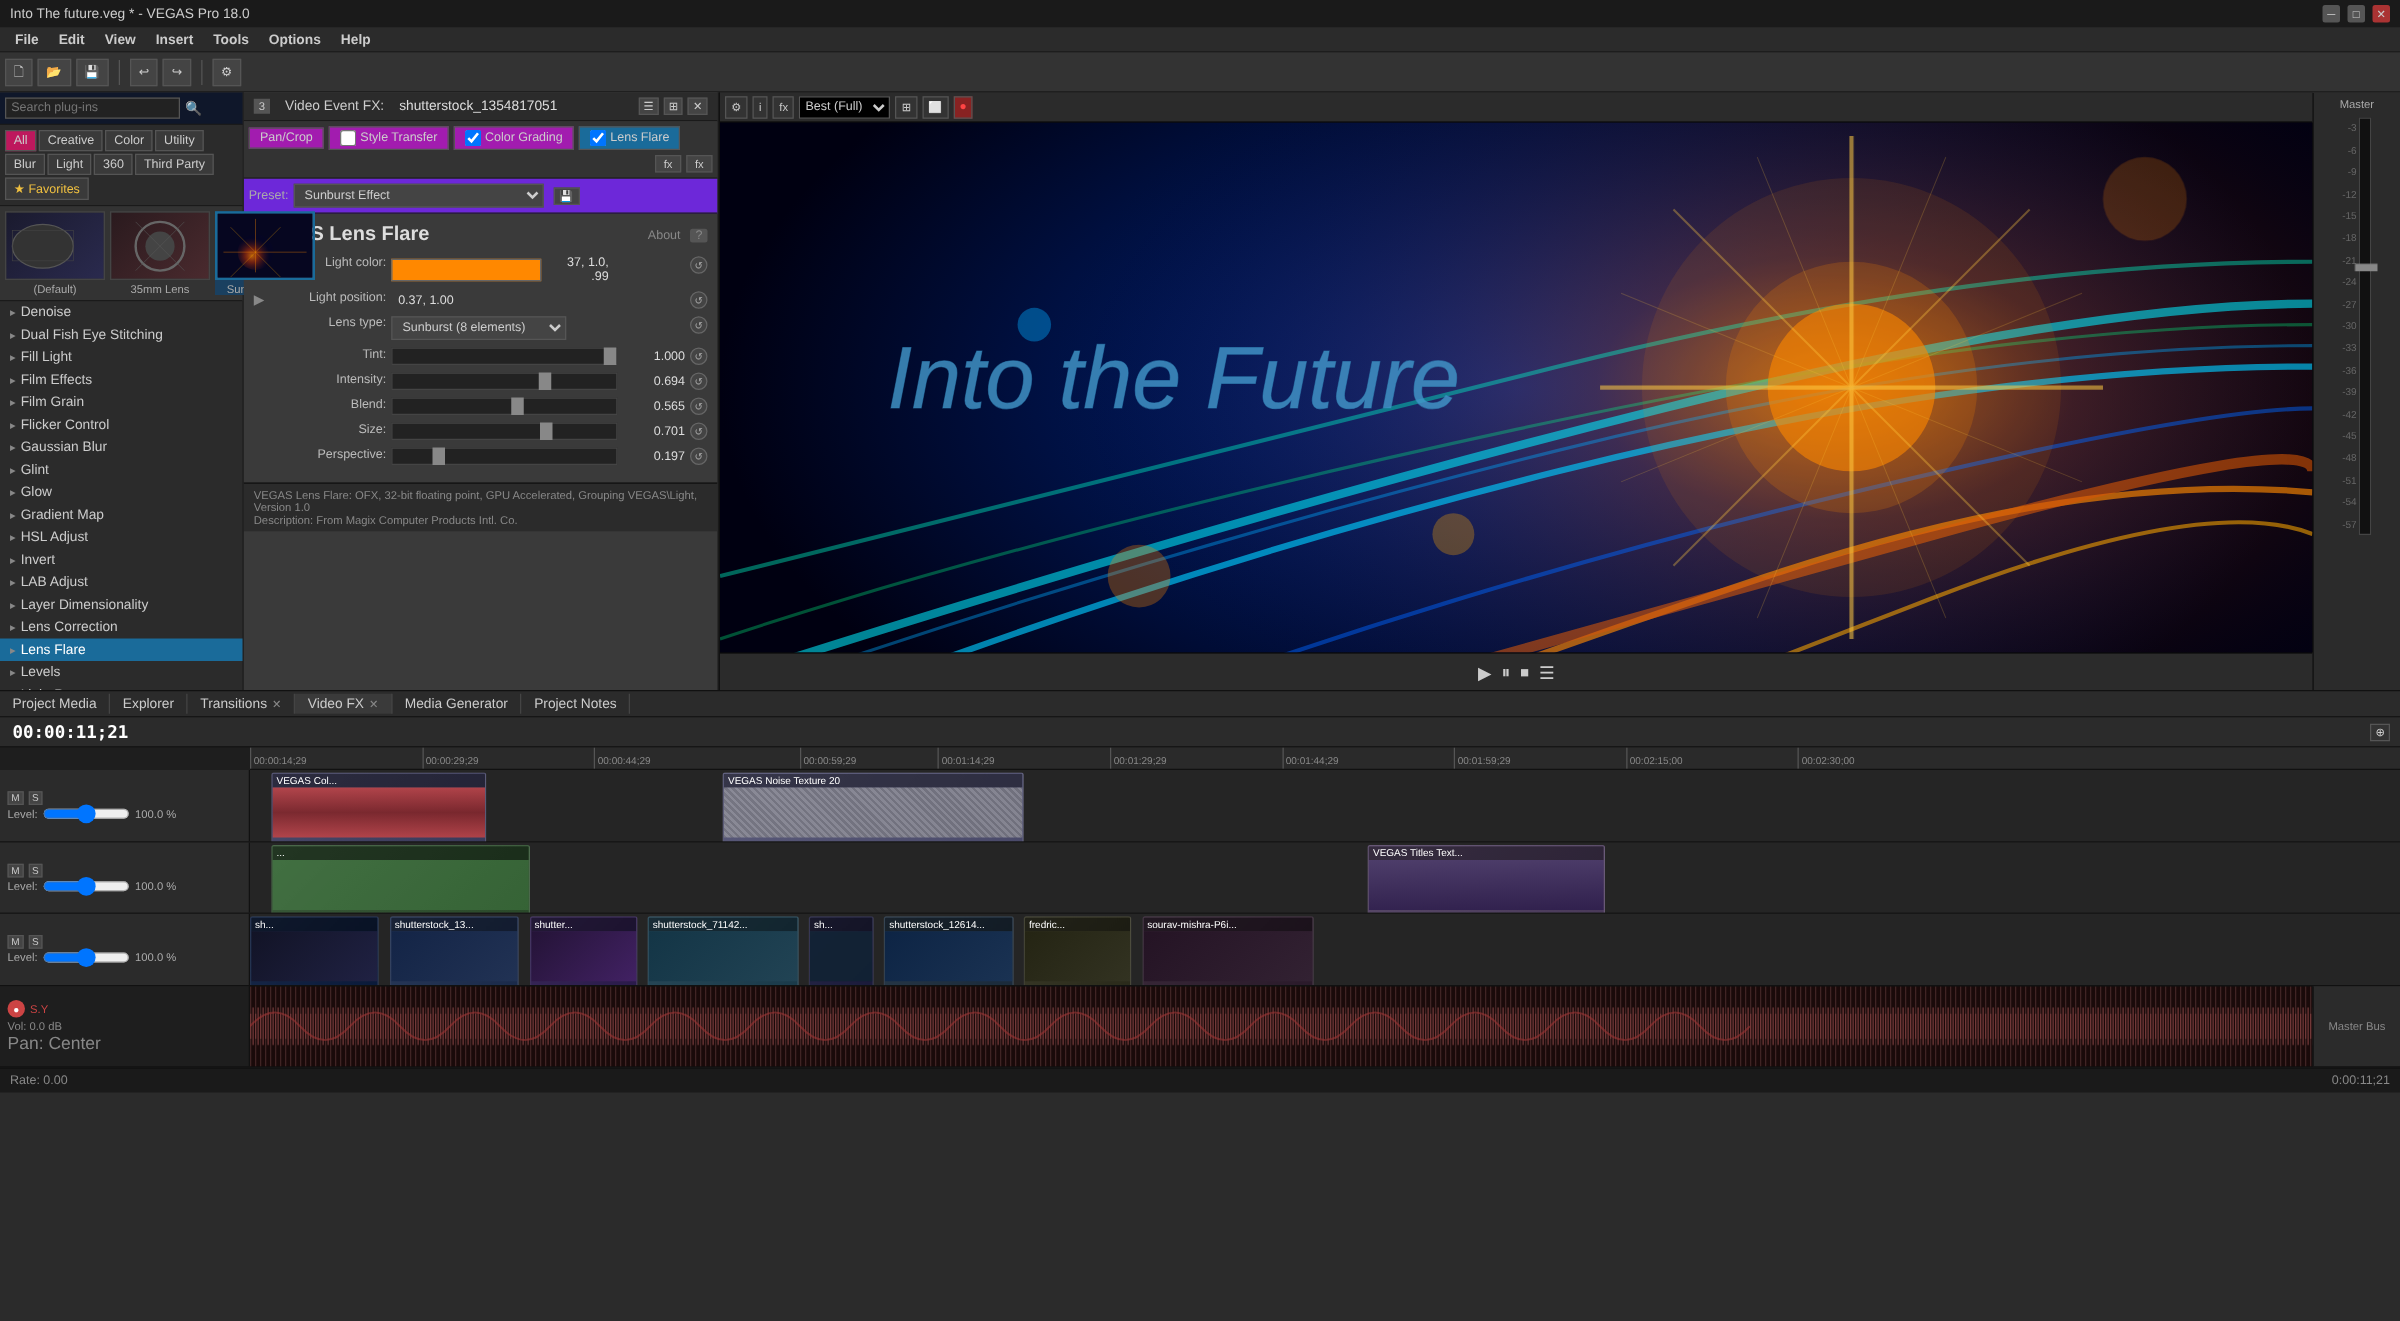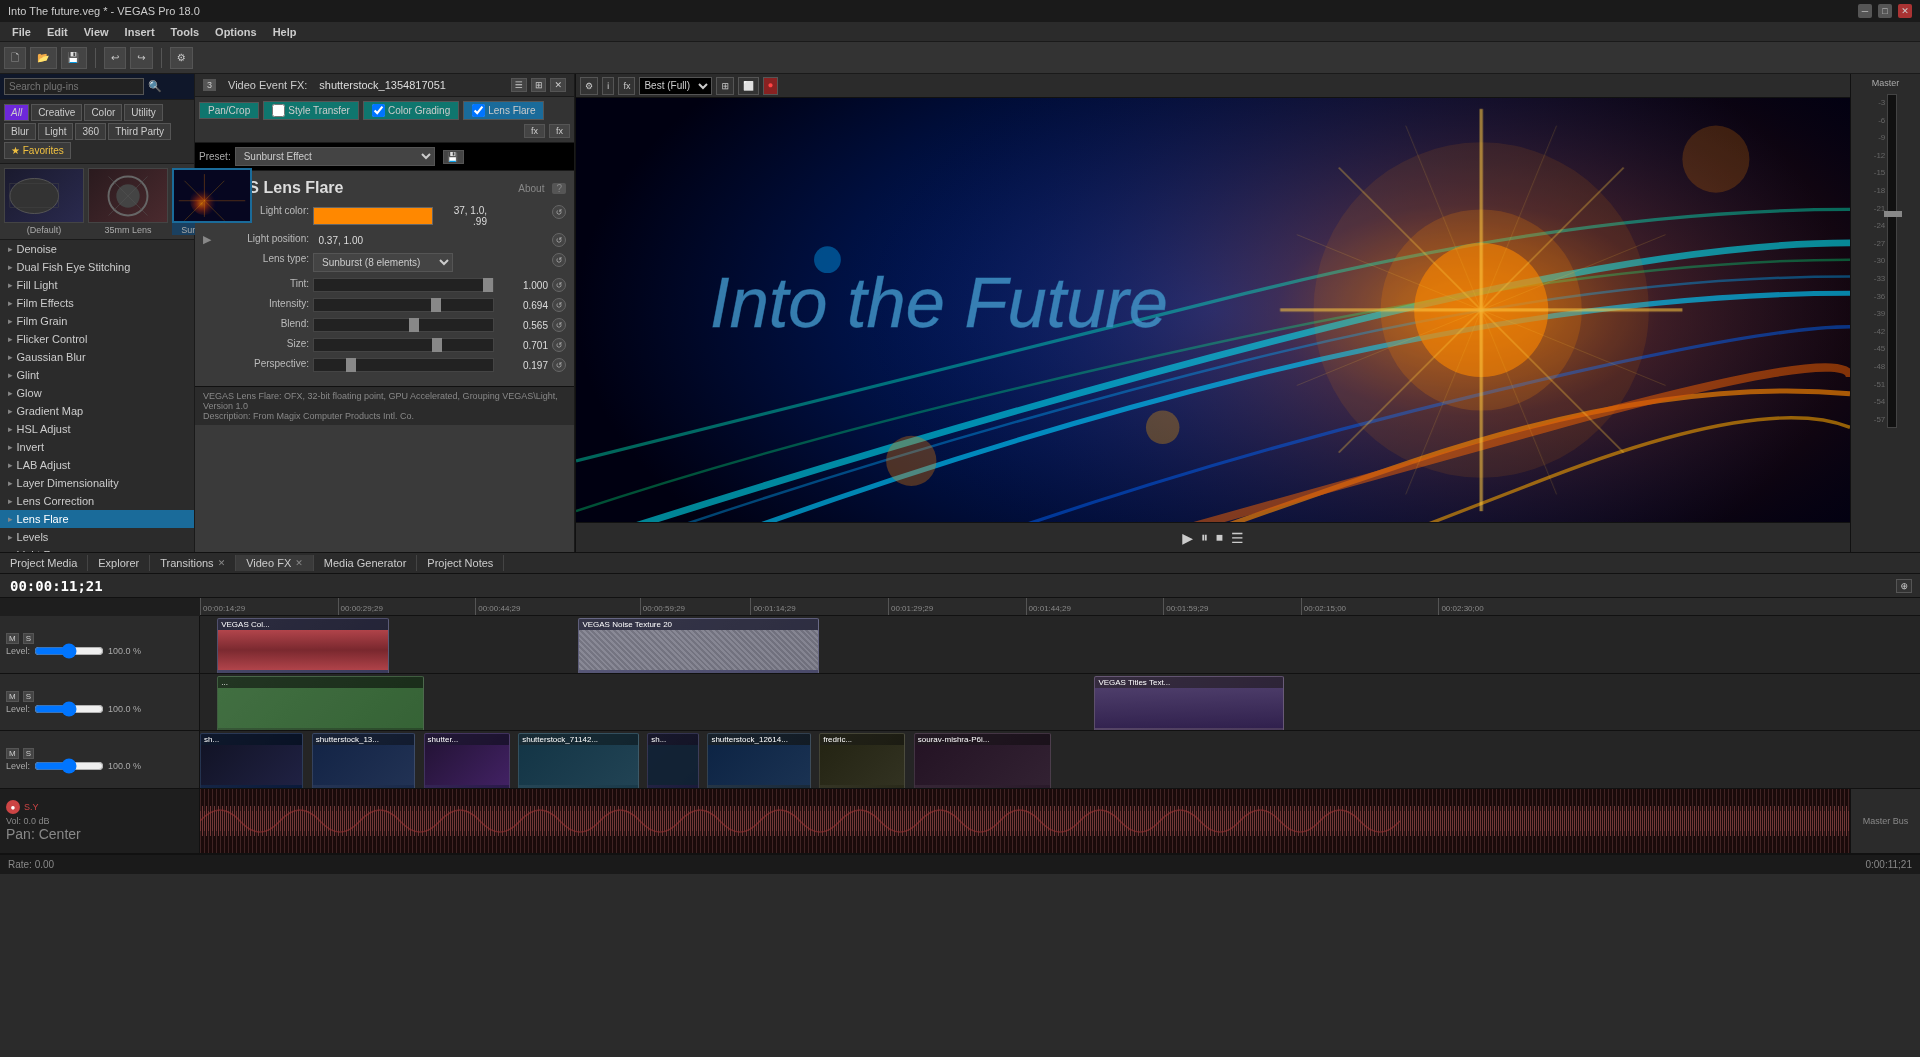--- a/index.html
+++ b/index.html
@@ -19,38 +19,38 @@
     #toolbar { background: #333; height: 32px; display: flex; align-items: center; padding: 0 4px; gap: 4px; border-bottom: 1px solid #1a1a1a; }
     .toolbar-btn { background: #444; border: 1px solid #555; color: #ccc; padding: 2px 6px; font-size: 10px; cursor: pointer; height: 22px; }
     .toolbar-sep { width: 1px; height: 20px; background: #555; margin: 0 4px; }
 
     
     #left-panel { width: 190px; background: #2b2b2b; border-right: 1px solid #1a1a1a; display: flex; flex-direction: column; }
     #search-bar { display: flex; align-items: center; padding: 4px; background: #0f172a; border-bottom: 1px solid #1a1a1a; }
     #search-bar input { background: #222; border: 1px solid #555; color: #ccc; padding: 2px 4px; width: 140px; font-size: 10px; }
     .plugin-tabs { display: flex; flex-wrap: wrap; gap: 2px; padding: 4px; background: #2b2b2b; border-bottom: 1px solid #1a1a1a; }
     .plugin-tab { padding: 2px 6px; background: #3a3a3a; border: 1px solid #555; color: #ccc; font-size: 10px; cursor: pointer; }
-    .plugin-tab.active { background: #6d28d9; font-style: italic; }
+    .plugin-tab.active { background: #be185d; }
     .plugin-tab.favorites { color: #f0c040; }
     #plugin-list { flex: 1; overflow-y: auto; }
     .plugin-item { padding: 3px 8px; cursor: pointer; display: flex; align-items: center; gap: 4px; font-size: 11px; }
     .plugin-item.active { background: #1a6b9a; color: white; }
     .plugin-item .arrow { font-size: 9px; color: #888; }
 
     
     #thumb-area { background: #333; border-bottom: 1px solid #1a1a1a; padding: 4px; display: flex; gap: 4px; }
     .thumb { width: 80px; text-align: center; cursor: pointer; }
     .thumb-placeholder { width: 80px; height: 55px; background: #222; display: flex; align-items: center; justify-content: center; border: 1px solid #444; }
     .thumb-label { font-size: 9px; color: #aaa; margin-top: 2px; }
     #fx-title-bar { background: #2b2b2b; padding: 4px 8px; display: flex; align-items: center; gap: 8px; font-size: 11px; color: #ccc; border-bottom: 1px solid #1a1a1a; }
     #fx-tabs { display: flex; align-items: center; gap: 4px; padding: 4px; background: #333; border-bottom: 1px solid #1a1a1a; flex-wrap: wrap; }
-    .fx-tab { padding: 2px 8px; background: #0f766e; border: 1px solid #555; color: #ccc; font-size: 10px; cursor: pointer; display: flex; align-items: center; gap: 3px; }
+    .fx-tab { padding: 2px 8px; background: #a21caf; border: 1px solid #555; color: #ccc; font-size: 10px; cursor: pointer; display: flex; align-items: center; gap: 3px; }
     .fx-tab.active { background: #1a6b9a; }
     .fx-tab input[type=checkbox] { margin: 0; }
-    #preset-bar { display: flex; align-items: center; gap: 4px; padding: 4px; background: #000000; border-bottom: 1px solid #1a1a1a; }
+    #preset-bar { display: flex; align-items: center; gap: 4px; padding: 4px; background: #6d28d9; border-bottom: 1px solid #1a1a1a; }
     .preset-label { color: #aaa; font-size: 10px; }
     .preset-select { background: #444; border: 1px solid #555; color: #ccc; padding: 2px 4px; font-size: 10px; width: 200px; }
     #fx-content { padding: 8px; }
     #fx-header { display: flex; justify-content: space-between; align-items: center; margin-bottom: 8px; }
     #fx-name { font-size: 16px; font-weight: bold; color: #ddd; }
     .fx-param { display: flex; gap: 4px; margin-bottom: 6px; }
     .fx-param-label { width: 90px; color: #bbb; font-size: 10px; text-align: right; }
     .fx-param-expand { width: 12px; color: #888; cursor: pointer; }
     .fx-slider-container { flex: 1; display: flex; align-items: center; gap: 4px; }
     .fx-slider { flex: 1; height: 14px; background: #222; border: 1px solid #444; appearance: none; }

